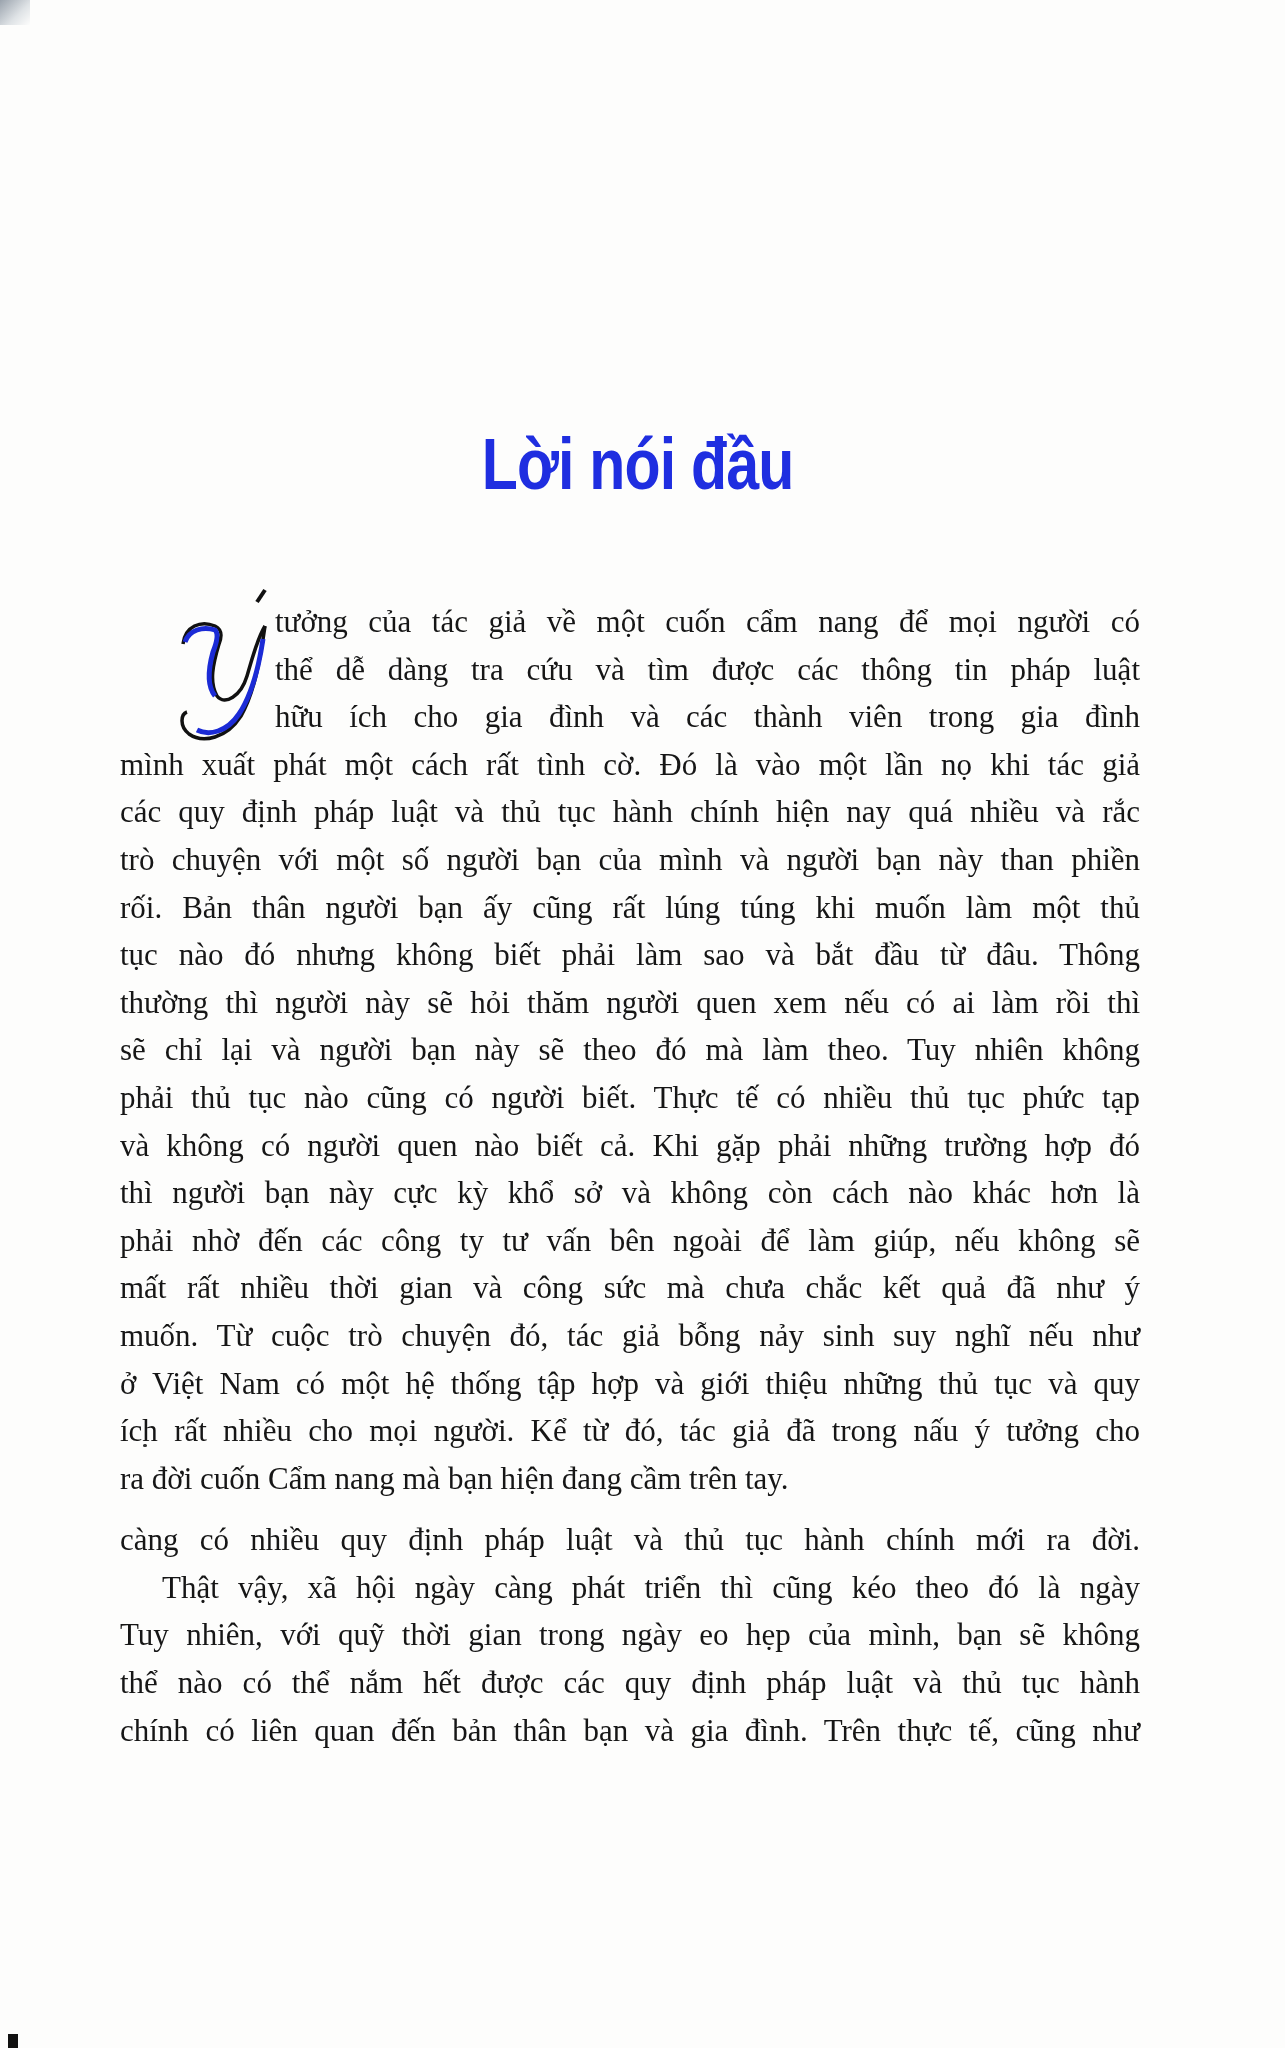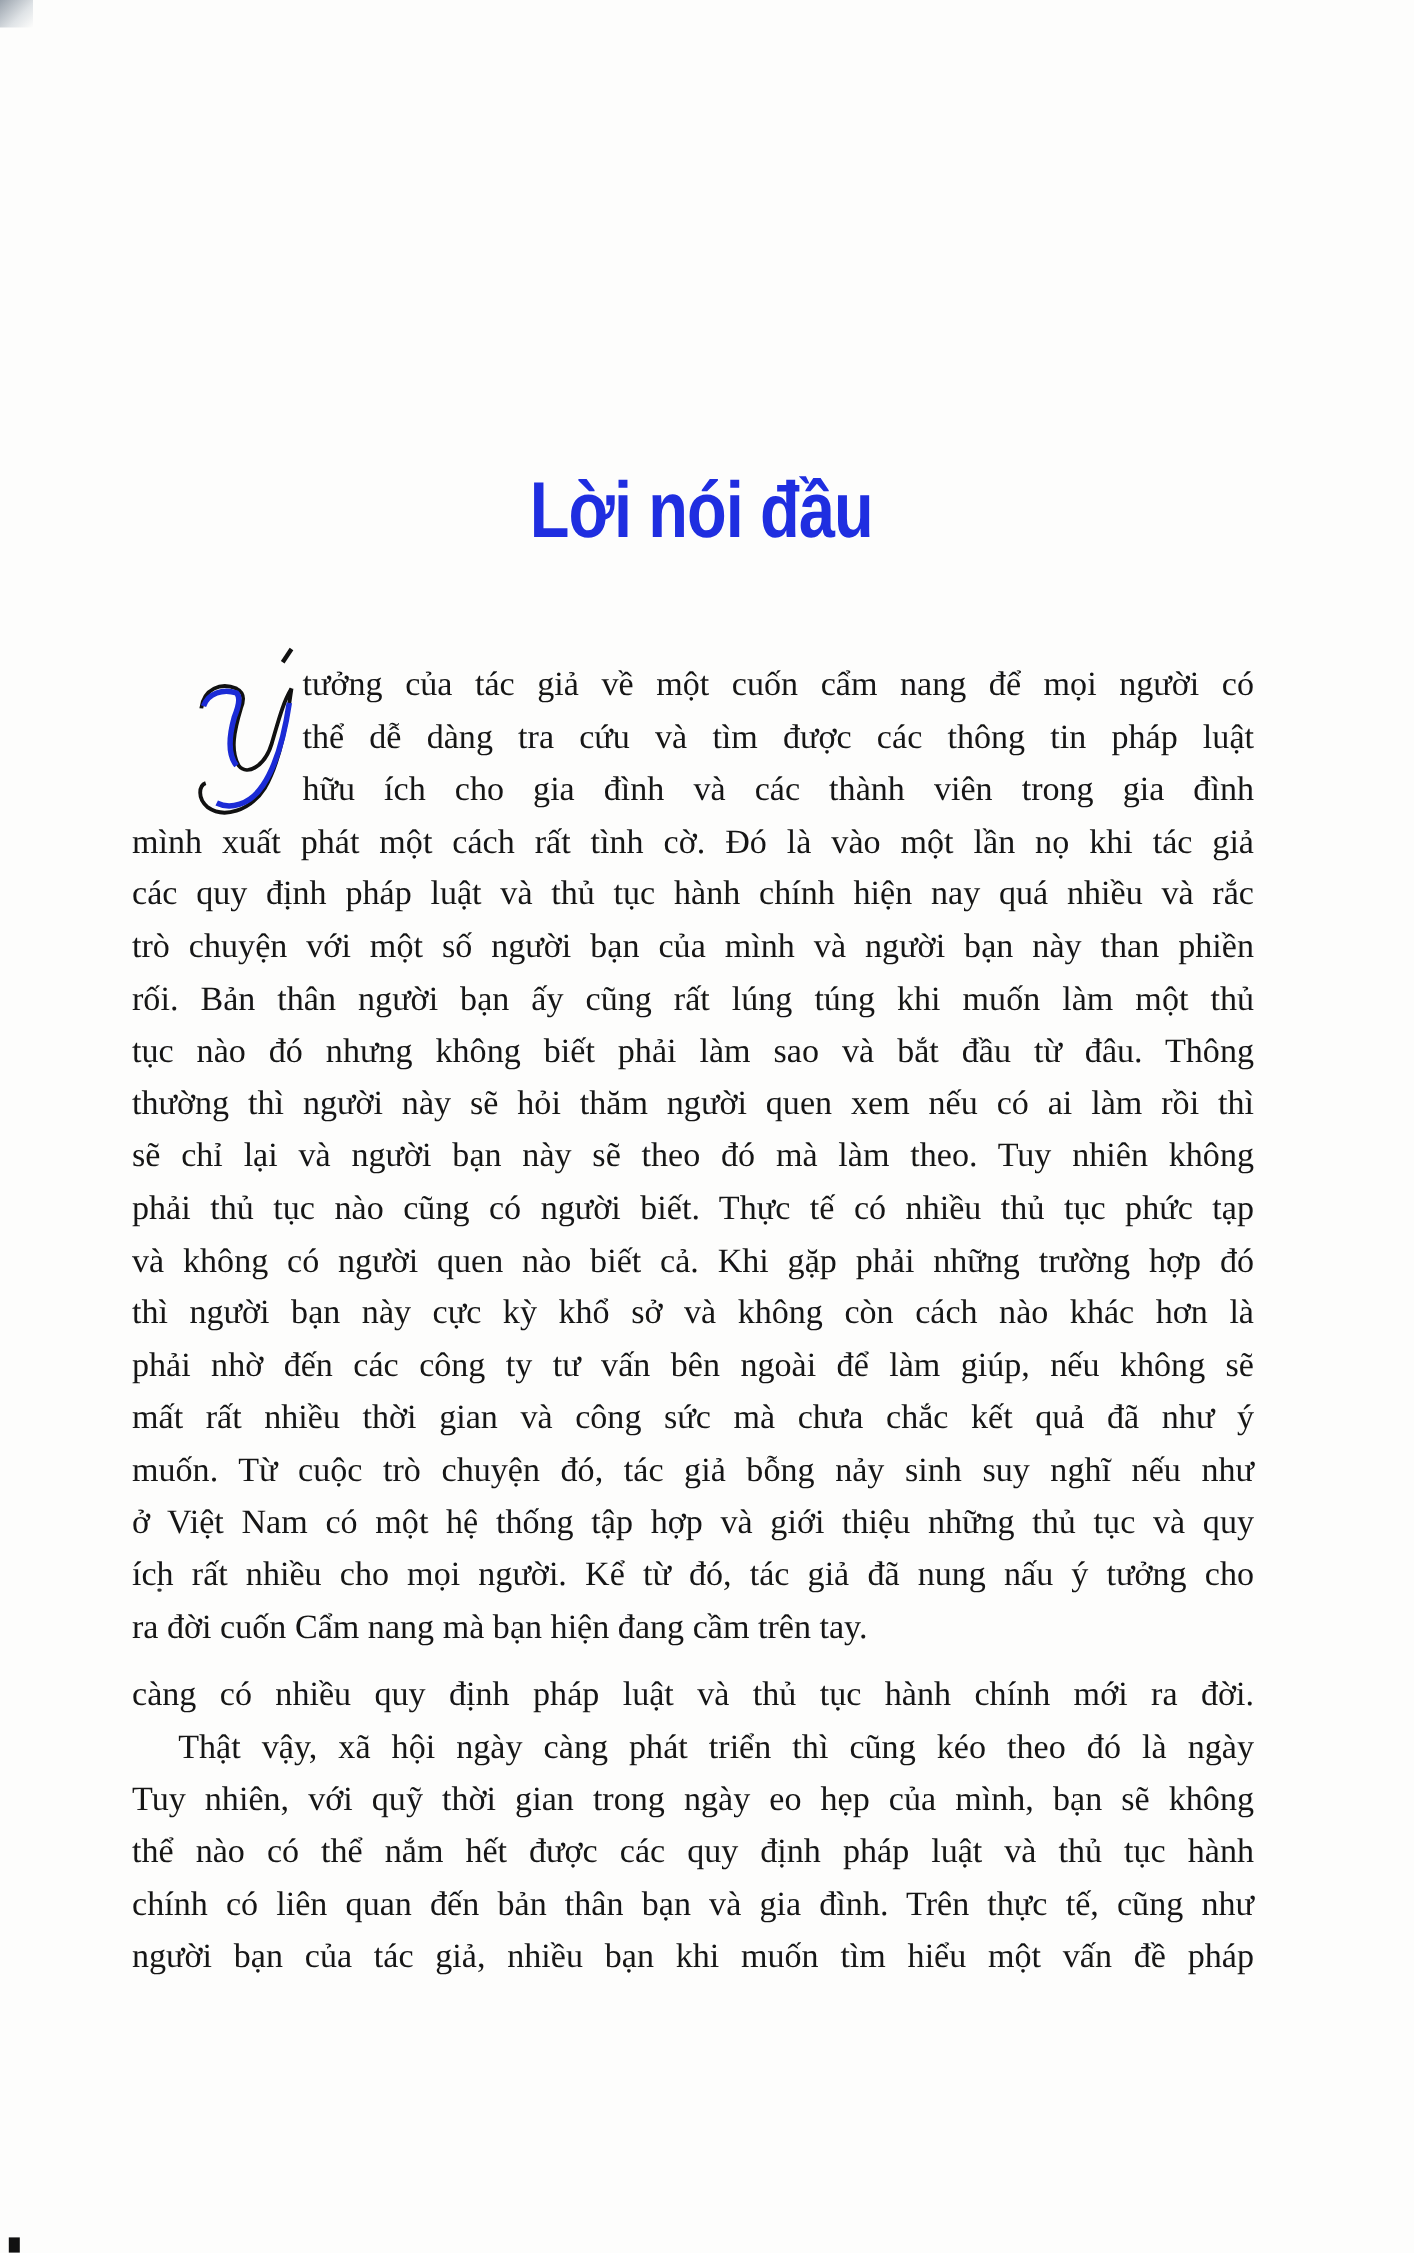--- a/index.html
+++ b/index.html
@@ -123,28 +123,27 @@
       <span class="line">tục nào đó nhưng không biết phải làm sao và bắt đầu từ đâu. Thông</span>
       <span class="line">thường thì người này sẽ hỏi thăm người quen xem nếu có ai làm rồi thì</span>
       <span class="line">sẽ chỉ lại và người bạn này sẽ theo đó mà làm theo. Tuy nhiên không</span>
       <span class="line">phải thủ tục nào cũng có người biết. Thực tế có nhiều thủ tục phức tạp</span>
       <span class="line">và không có người quen nào biết cả. Khi gặp phải những trường hợp đó</span>
       <span class="line">thì người bạn này cực kỳ khổ sở và không còn cách nào khác hơn là</span>
       <span class="line">phải nhờ đến các công ty tư vấn bên ngoài để làm giúp, nếu không sẽ</span>
       <span class="line">mất rất nhiều thời gian và công sức mà chưa chắc kết quả đã như ý</span>
       <span class="line">muốn. Từ cuộc trò chuyện đó, tác giả bỗng nảy sinh suy nghĩ nếu như</span>
       <span class="line">ở Việt Nam có một hệ thống tập hợp và giới thiệu những thủ tục và quy</span>
-      <span class="line">ích rất nhiều cho mọi người. Kể từ đó, tác giả đã nung nấu ý tưởng cho</span>
+      <span class="line">ích rất nhiều cho mọi người. Kể từ đó, tác giả đã trong nấu ý tưởng cho</span>
       <span class="line last">ra đời cuốn Cẩm nang mà bạn hiện đang cầm trên tay.</span>
     </p>
   </div>
 
   <p class="para para2">
     <span class="line">càng có nhiều quy định pháp luật và thủ tục hành chính mới ra đời.</span>
     <span class="line first">Thật vậy, xã hội ngày càng phát triển thì cũng kéo theo đó là ngày</span>
     <span class="line">Tuy nhiên, với quỹ thời gian trong ngày eo hẹp của mình, bạn sẽ không</span>
     <span class="line">thể nào có thể nắm hết được các quy định pháp luật và thủ tục hành</span>
     <span class="line">chính có liên quan đến bản thân bạn và gia đình. Trên thực tế, cũng như</span>
-    <span class="line">người bạn của tác giả, nhiều bạn khi muốn tìm hiểu một vấn đề pháp</span>
   </p>
 </div>
 
 <div class="scan-dot"></div>
 
 </body></html>

